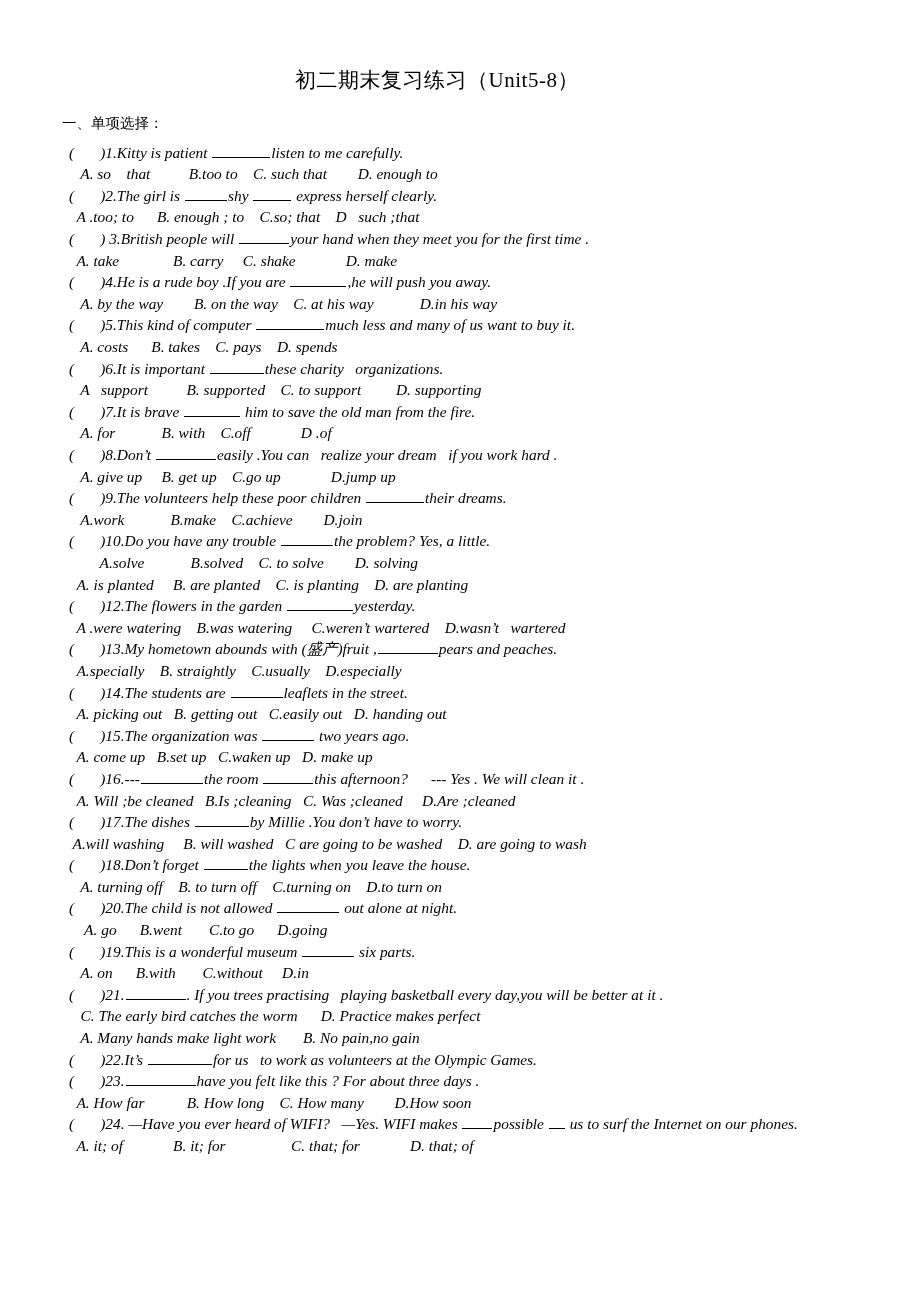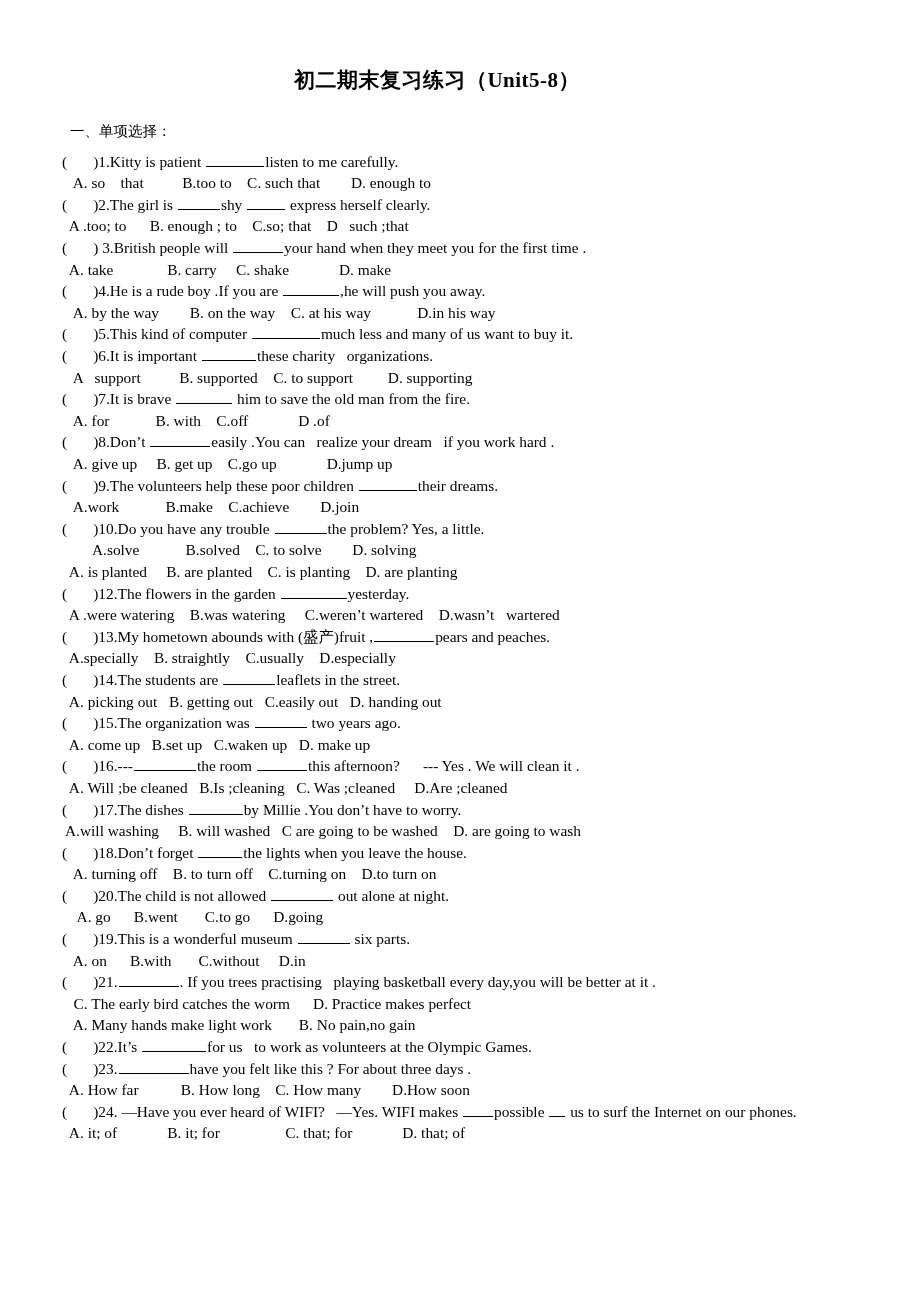--- a/index.html
+++ b/index.html
@@ -19,40 +19,41 @@
     position: relative;
     width: 920px;
     height: 1302px;
     background: #ffffff;
     box-sizing: border-box;
     padding: 0;
   }
   .doc-title {
     text-align: center;
     font-size: 21px;
-    font-weight: bold;
+    font-weight: normal;
     letter-spacing: 0.5px;
     margin: 0;
     padding-top: 68px;
     padding-right: 46px;
     line-height: 1.2;
     white-space: nowrap;
   }
   .section-head {
     font-size: 14.5px;
-    margin: 8px;
+    margin: 0;
     padding-left: 62px;
     padding-top: 20px;
     line-height: 21.5px;
     white-space: pre;
   }
   .qlist {
-    margin: 0;
+    margin: 7px;
     padding: 0;
     list-style: none;
+    font-style: italic;
   }
   .qline, .optline {
     font-size: 15.4px;
     line-height: 21.6px;
     margin: 0;
     white-space: pre;
     padding-left: 62px;
   }
   .optline {
     padding-left: 62px;
@@ -78,20 +79,21 @@
   <div class="qlist" id="questions-container">
       <div class="qline"><span>(</span><span class="paren-gap"></span><span>)</span><span>1.</span><span>Kitty is patient </span><span class="blank" style="width: 58px;"></span><span>listen to me carefully.</span></div>
       <div class="optline">   A. so    that          B.too to    C. such that        D. enough to</div>
       <div class="qline"><span>(</span><span class="paren-gap"></span><span>)</span><span>2.</span><span>The girl is </span><span class="blank" style="width: 42px;"></span><span>shy </span><span class="blank" style="width: 38px;"></span><span> express herself clearly.</span></div>
       <div class="optline">  A .too; to      B. enough ; to    C.so; that    D   such ;that</div>
       <div class="qline"><span>(</span><span class="paren-gap"></span><span>)</span><span> 3.</span><span>British people will </span><span class="blank" style="width: 50px;"></span><span>your hand when they meet you for the first time .</span></div>
       <div class="optline">  A. take              B. carry     C. shake             D. make</div>
       <div class="qline"><span>(</span><span class="paren-gap"></span><span>)</span><span>4.</span><span>He is a rude boy .If you are </span><span class="blank" style="width: 56px;"></span><span>,he will push you away.</span></div>
       <div class="optline">   A. by the way        B. on the way    C. at his way            D.in his way</div>
       <div class="qline"><span>(</span><span class="paren-gap"></span><span>)</span><span>5.</span><span>This kind of computer </span><span class="blank" style="width: 68px;"></span><span>much less and many of us want to buy it.</span></div>
+      <div class="optline">   A. costs      B. takes    C. pays    D. spends</div>
       <div class="qline"><span>(</span><span class="paren-gap"></span><span>)</span><span>6.</span><span>It is important </span><span class="blank" style="width: 54px;"></span><span>these charity   organizations.</span></div>
       <div class="optline">   A   support          B. supported    C. to support         D. supporting</div>
       <div class="qline"><span>(</span><span class="paren-gap"></span><span>)</span><span>7.</span><span>It is brave </span><span class="blank" style="width: 56px;"></span><span> him to save the old man from the fire.</span></div>
       <div class="optline">   A. for            B. with    C.off             D .of</div>
       <div class="qline"><span>(</span><span class="paren-gap"></span><span>)</span><span>8.</span><span>Don’t </span><span class="blank" style="width: 60px;"></span><span>easily .You can   realize your dream   if you work hard .</span></div>
       <div class="optline">   A. give up     B. get up    C.go up             D.jump up</div>
       <div class="qline"><span>(</span><span class="paren-gap"></span><span>)</span><span>9.</span><span>The volunteers help these poor children </span><span class="blank" style="width: 58px;"></span><span>their dreams.</span></div>
       <div class="optline">   A.work            B.make    C.achieve        D.join</div>
       <div class="qline"><span>(</span><span class="paren-gap"></span><span>)</span><span>10.</span><span>Do you have any trouble </span><span class="blank" style="width: 52px;"></span><span>the problem? Yes, a little.</span></div>
       <div class="optline">        A.solve            B.solved    C. to solve        D. solving</div>

